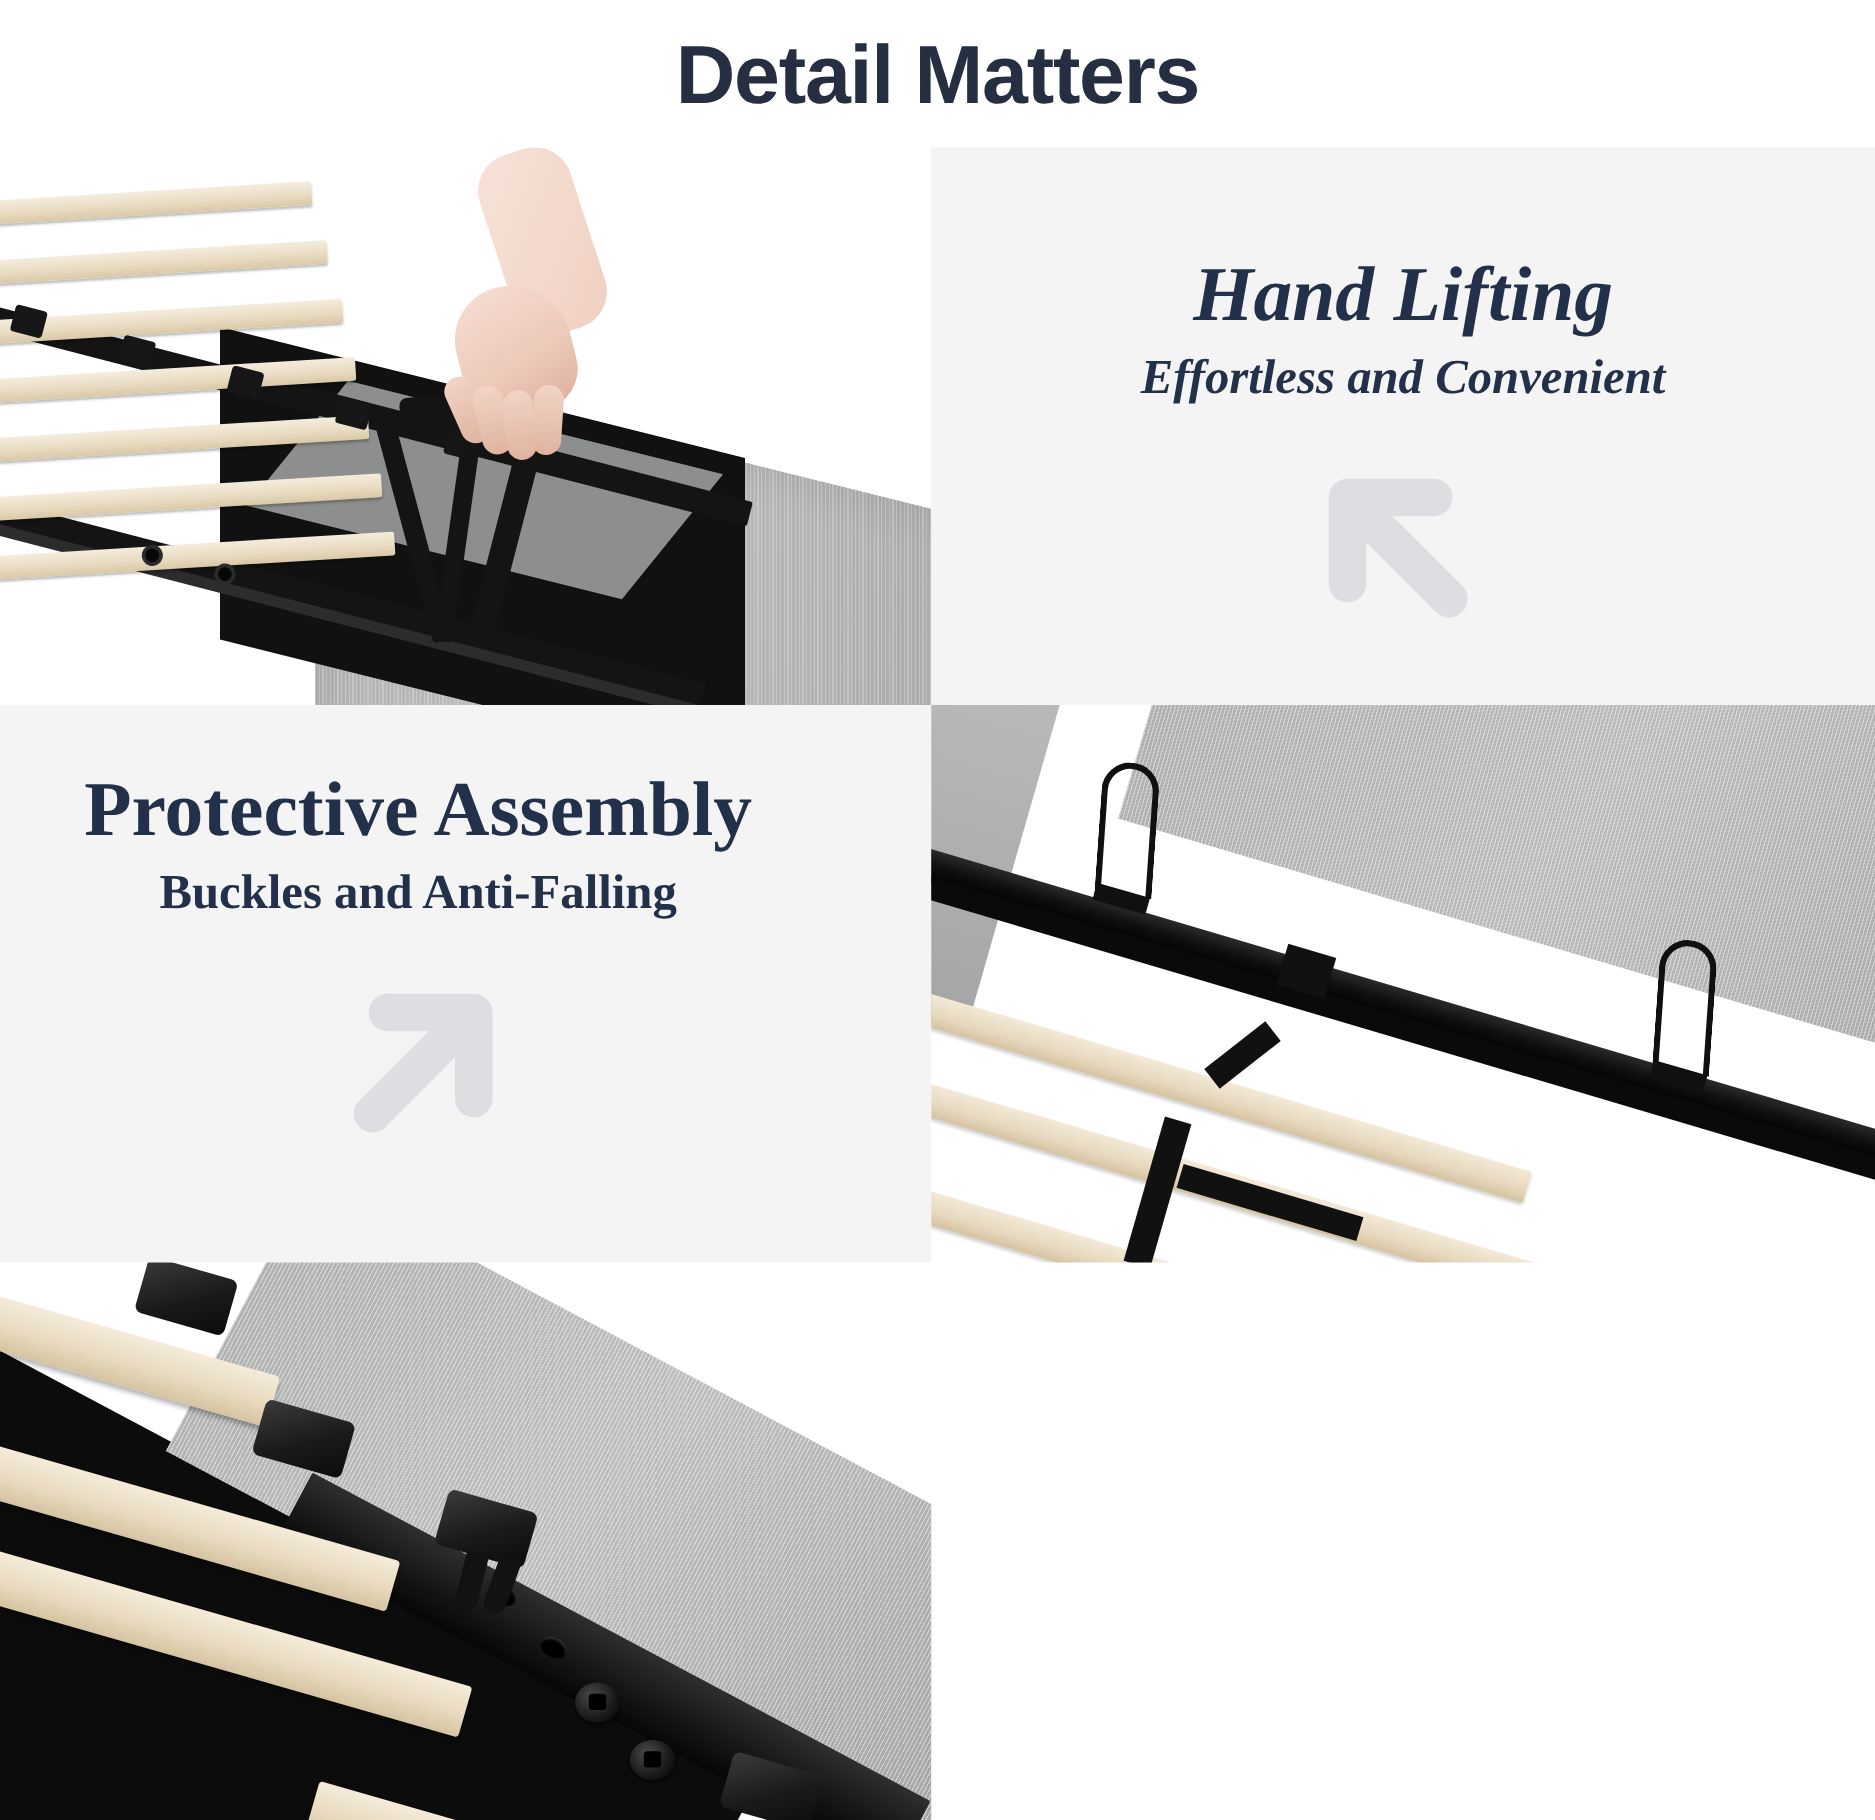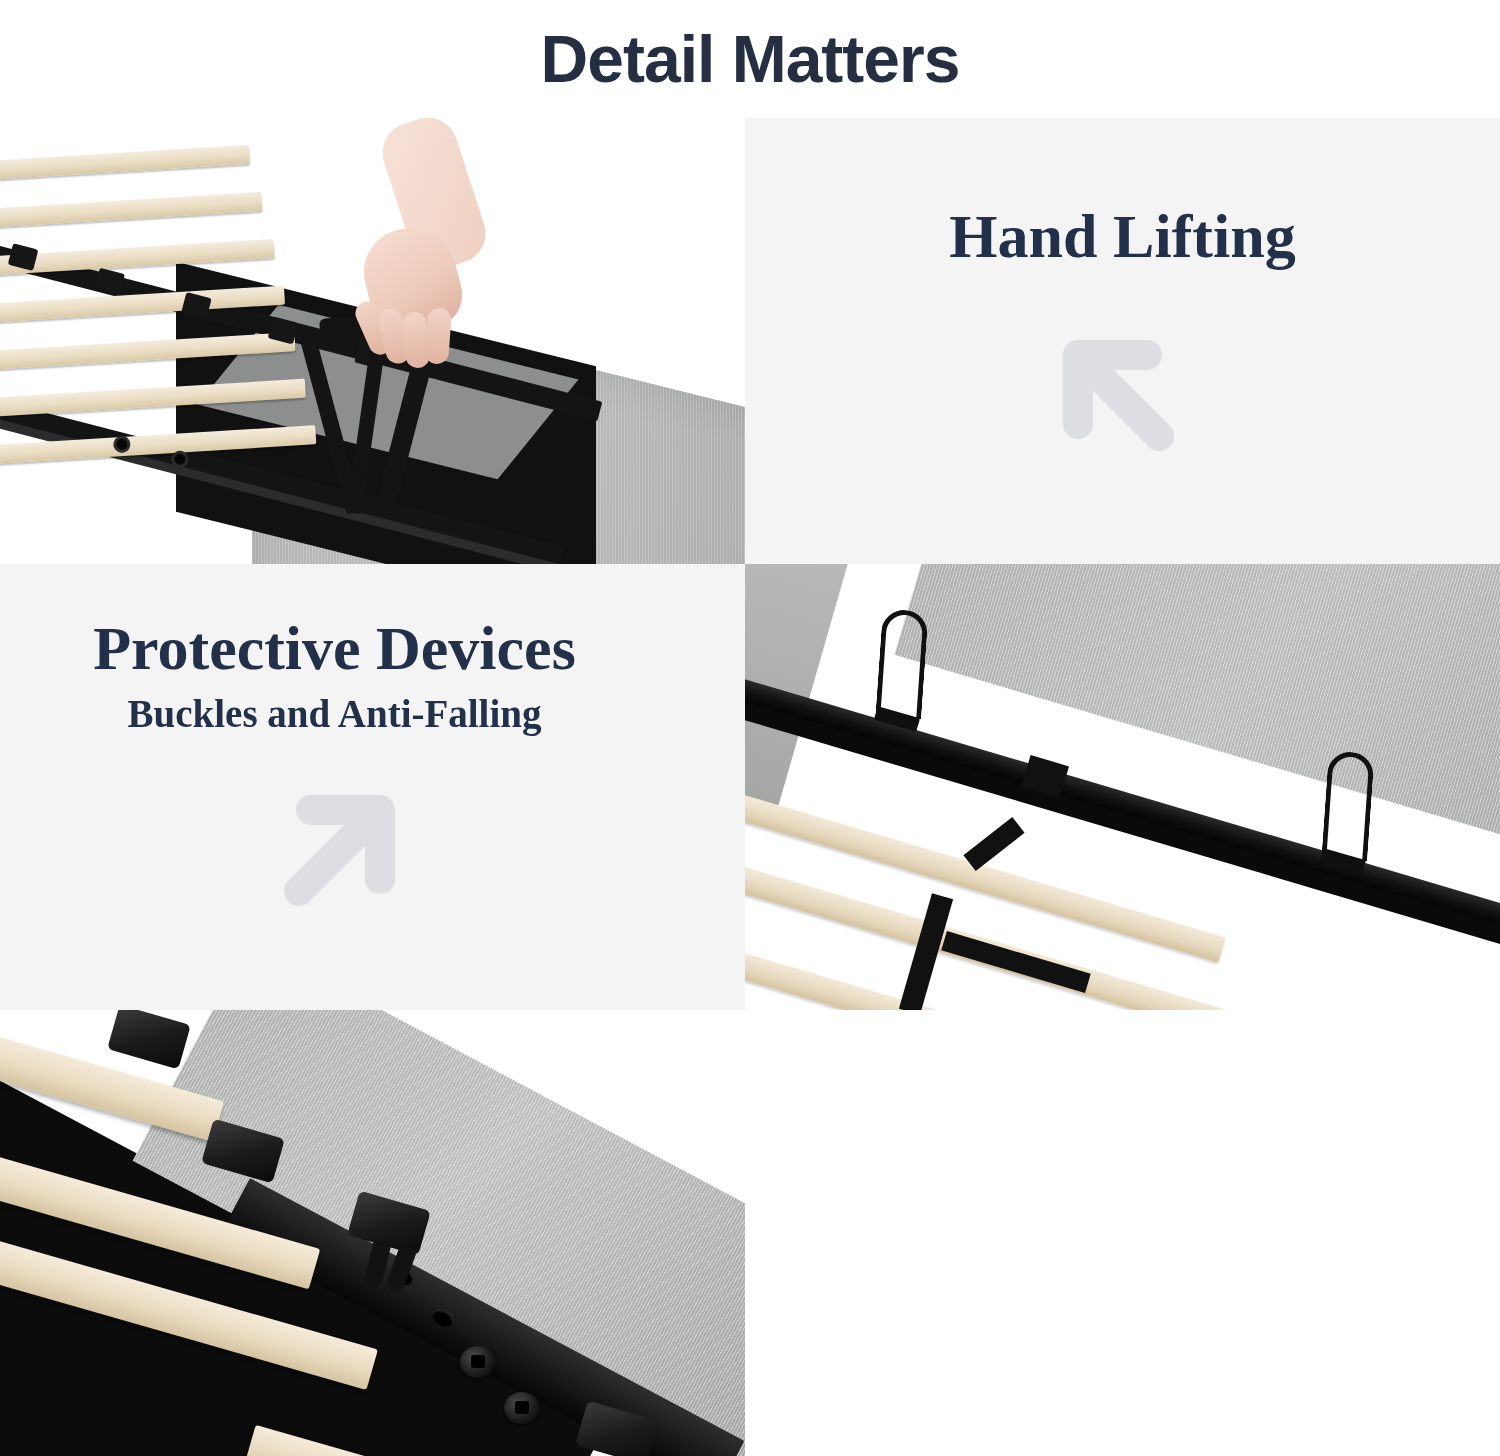--- a/index.html
+++ b/index.html
@@ -64,21 +64,21 @@
     white-space:nowrap;
   }
   .arrow{
     margin-top:32px;
     width:150px;height:150px;
     display:block;
   }
   .arrow path{fill:#dcdee1;}
 
   
-  .tp-hand .textwrap{padding-top:86px;}
+  .tp-hand .textwrap{padding-top:86px;font-style:italic;}
   .tp-prot .textwrap{padding-top:52px;align-items:center;}
   .tp-prot .inner{transform:translateX(-38px);display:flex;flex-direction:column;align-items:center;}
   .tp-buck .textwrap{padding-top:96px;}
 
   
   .ph1{background:#ffffff;}
   .ph1 .floor{position:absolute;inset:0;background:#ffffff;}
   
   .ph1 .base{
     position:absolute;left:252px;top:236px;width:560px;height:330px;
@@ -281,30 +281,31 @@
         <div class="fngr" style="left:10px;top:72px;transform:rotate(-24deg);"></div>
         <div class="fngr" style="left:30px;top:80px;transform:rotate(-14deg);"></div>
         <div class="fngr" style="left:52px;top:84px;transform:rotate(-6deg);"></div>
         <div class="fngr" style="left:74px;top:80px;transform:rotate(4deg);"></div>
       </div>
     </div>
 
     <div class="cell text tp-hand">
       <div class="textwrap">
         <div class="feat-title">Hand Lifting</div>
+        <div class="feat-sub">Effortless and Convenient</div>
         <svg class="arrow" viewBox="0 0 100 100">
           <path d="M20 18 h46 a10 10 0 0 1 0 20 H44 l38 38 a10 10 0 0 1 -14 14 L30 52 v22 a10 10 0 0 1 -20 0 V28 a10 10 0 0 1 10 -10 z"></path>
         </svg>
       </div>
     </div>
 
     <div class="cell text tp-prot">
       <div class="textwrap">
         <div class="inner">
-          <div class="feat-title">Protective Devices</div>
+          <div class="feat-title">Protective Assembly</div>
           <div class="feat-sub">Buckles and Anti-Falling</div>
           <svg class="arrow" viewBox="0 0 100 100">
             <path d="M80 18 a10 10 0 0 1 10 10 v46 a10 10 0 0 1 -20 0 V52 L32 90 a10 10 0 0 1 -14 -14 L56 38 H34 a10 10 0 0 1 0 -20 z"></path>
           </svg>
         </div>
       </div>
     </div>
 
     <div class="cell photo ph2">
       <div class="fabL"></div>

